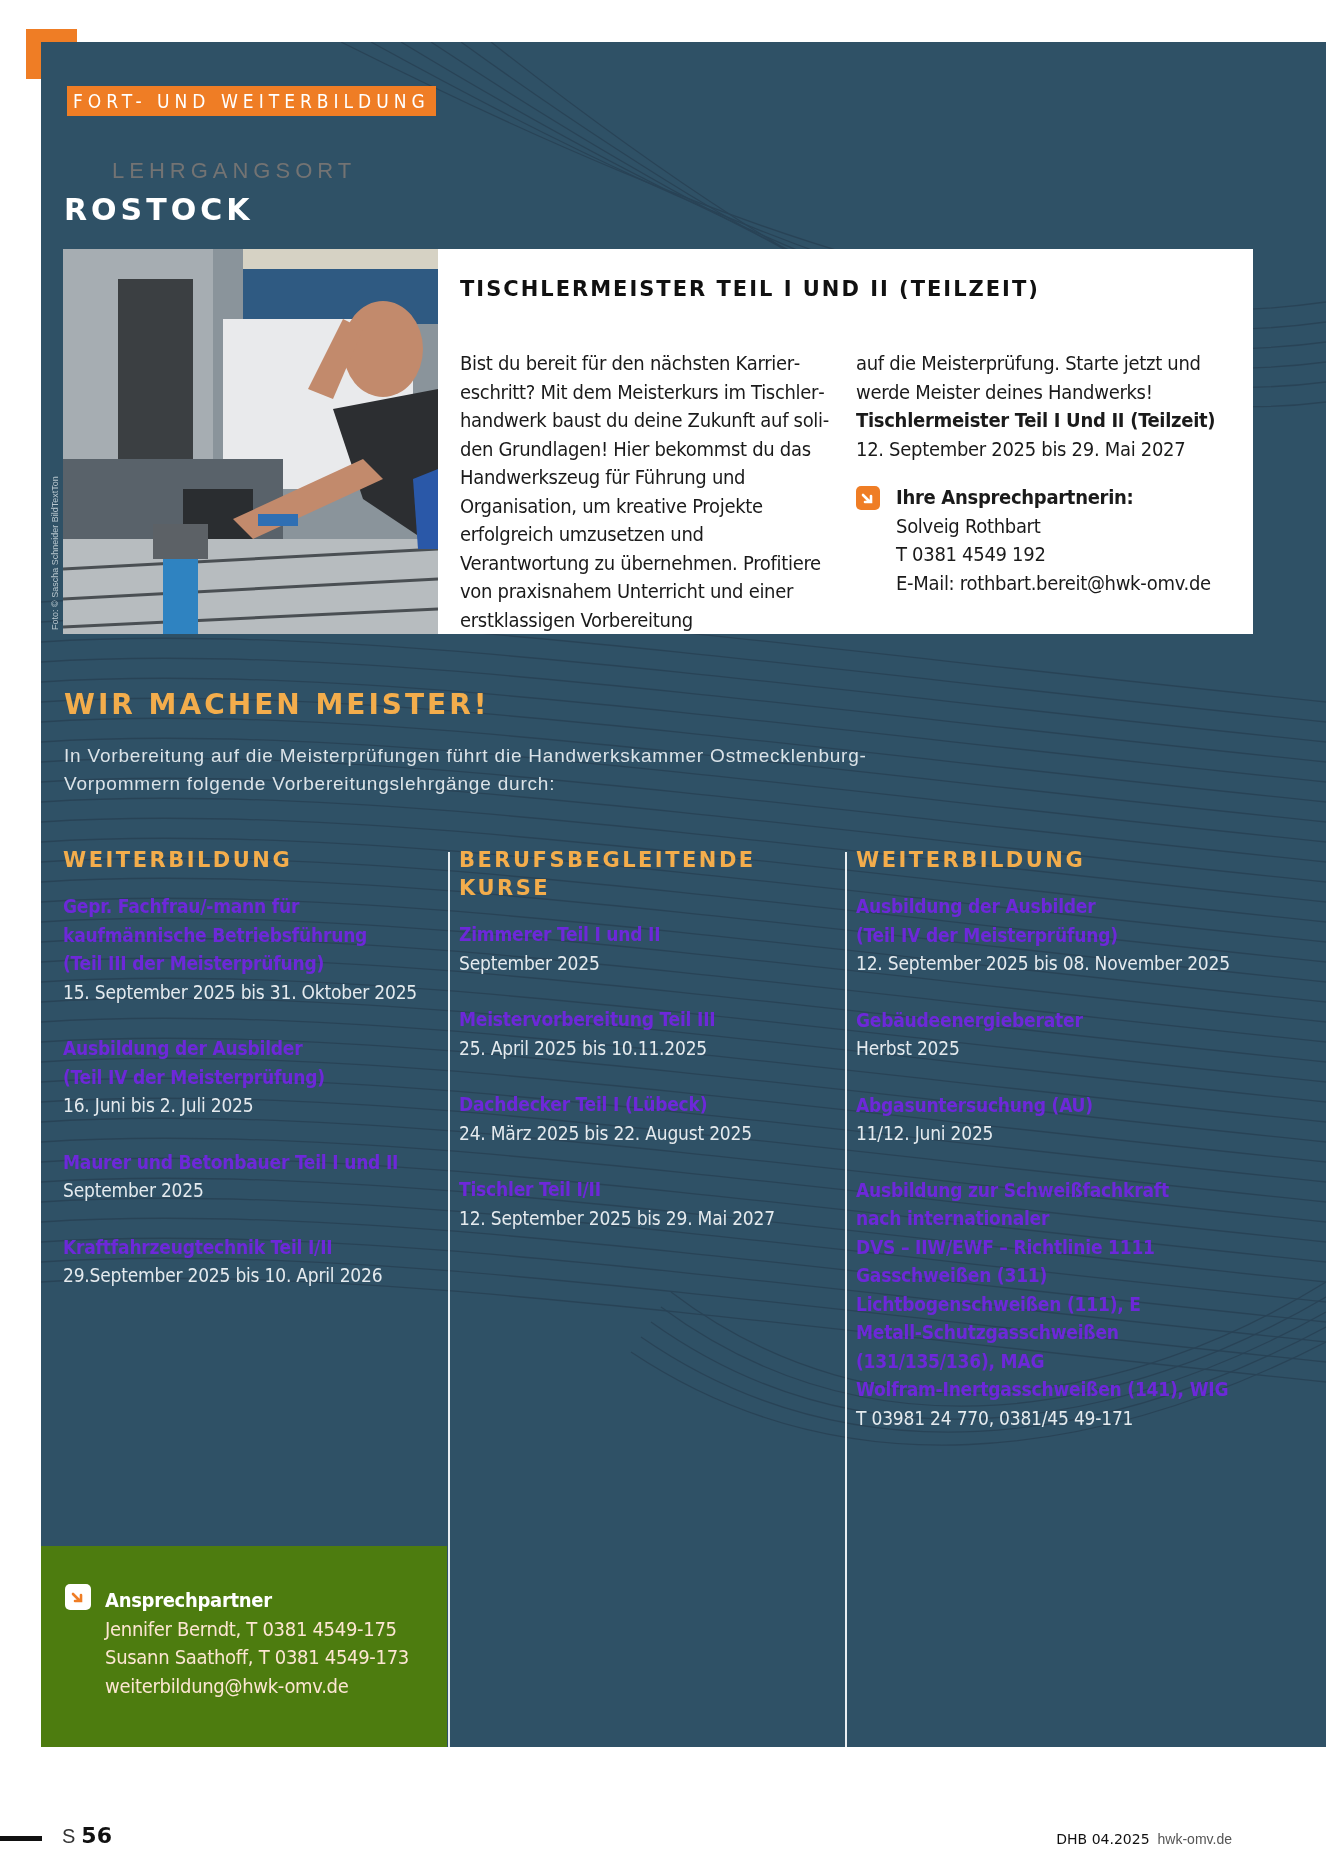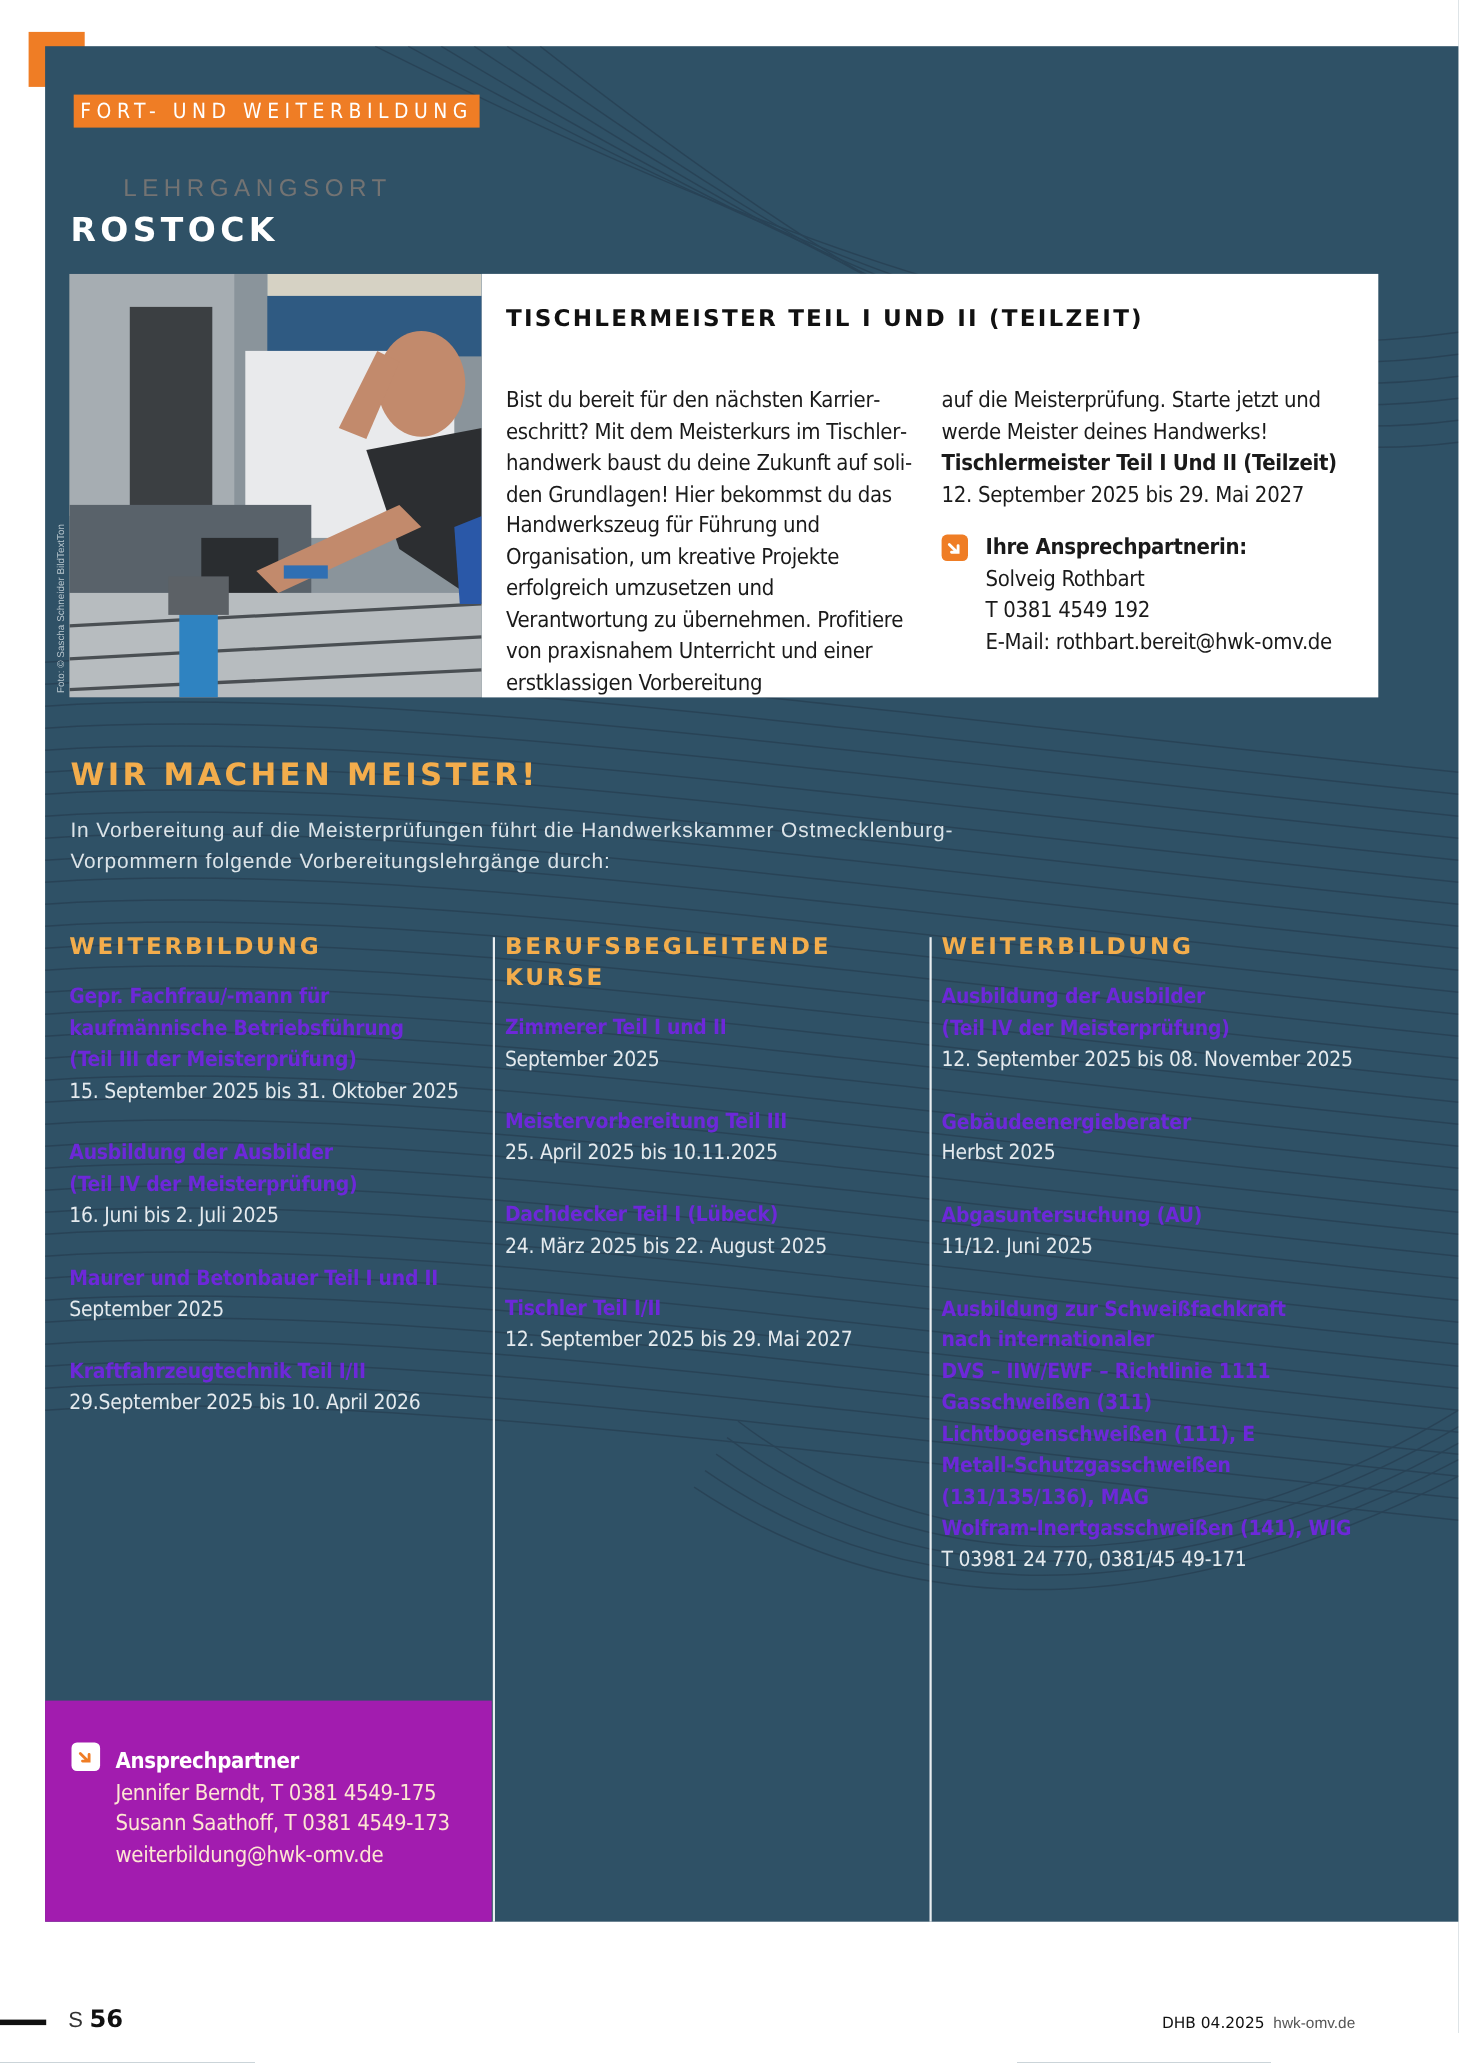--- a/index.html
+++ b/index.html
@@ -82,21 +82,21 @@
     font-size: 19px; line-height: 28.5px; letter-spacing: -0.2px;
   }
   .course-name { font-weight: bold; color: #6d28d9; white-space: pre-line; }
   .course-date { color: #e4eaee; white-space: pre-line; }
 
   .divider { position: absolute; width: 1.5px; background: #e9eef1; }
   .divider-1 { left: 448px; top: 852px; height: 895px; }
   .divider-2 { left: 845px; top: 852px; height: 895px; }
 
   .contact-panel {
-    position: absolute; left: 41px; top: 1546px; width: 406px; height: 201px; background: #a21caf; color: #fff;
+    position: absolute; left: 41px; top: 1546px; width: 406px; height: 201px; background: #4d7c0f; color: #fff;
   }
   .contact-panel .inner { position: absolute; left: 24px; top: 40px; padding-left: 40px; }
   .contact-panel .arrow-box { left: 0; top: -2px; width: 26px; height: 26px; }
 
   .footer-bar { position: absolute; left: 0; top: 1836px; width: 42px; height: 5px; background: #111; }
   .footer-page { position: absolute; left: 62px; top: 1823px; color: #111; font-size: 22px; }
   .footer-page .s { font-weight: normal; color: #333; font-size: 20px; margin-right: 6px; }
   .footer-page .n { font-weight: bold; font-family: "DejaVu Sans", sans-serif; }
   .footer-right { position: absolute; right: 94px; top: 1831px; font-size: 14px; color: #111; }
   .footer-right .mag { font-weight: normal; font-family: "DejaVu Sans", sans-serif; margin-right: 8px; }

